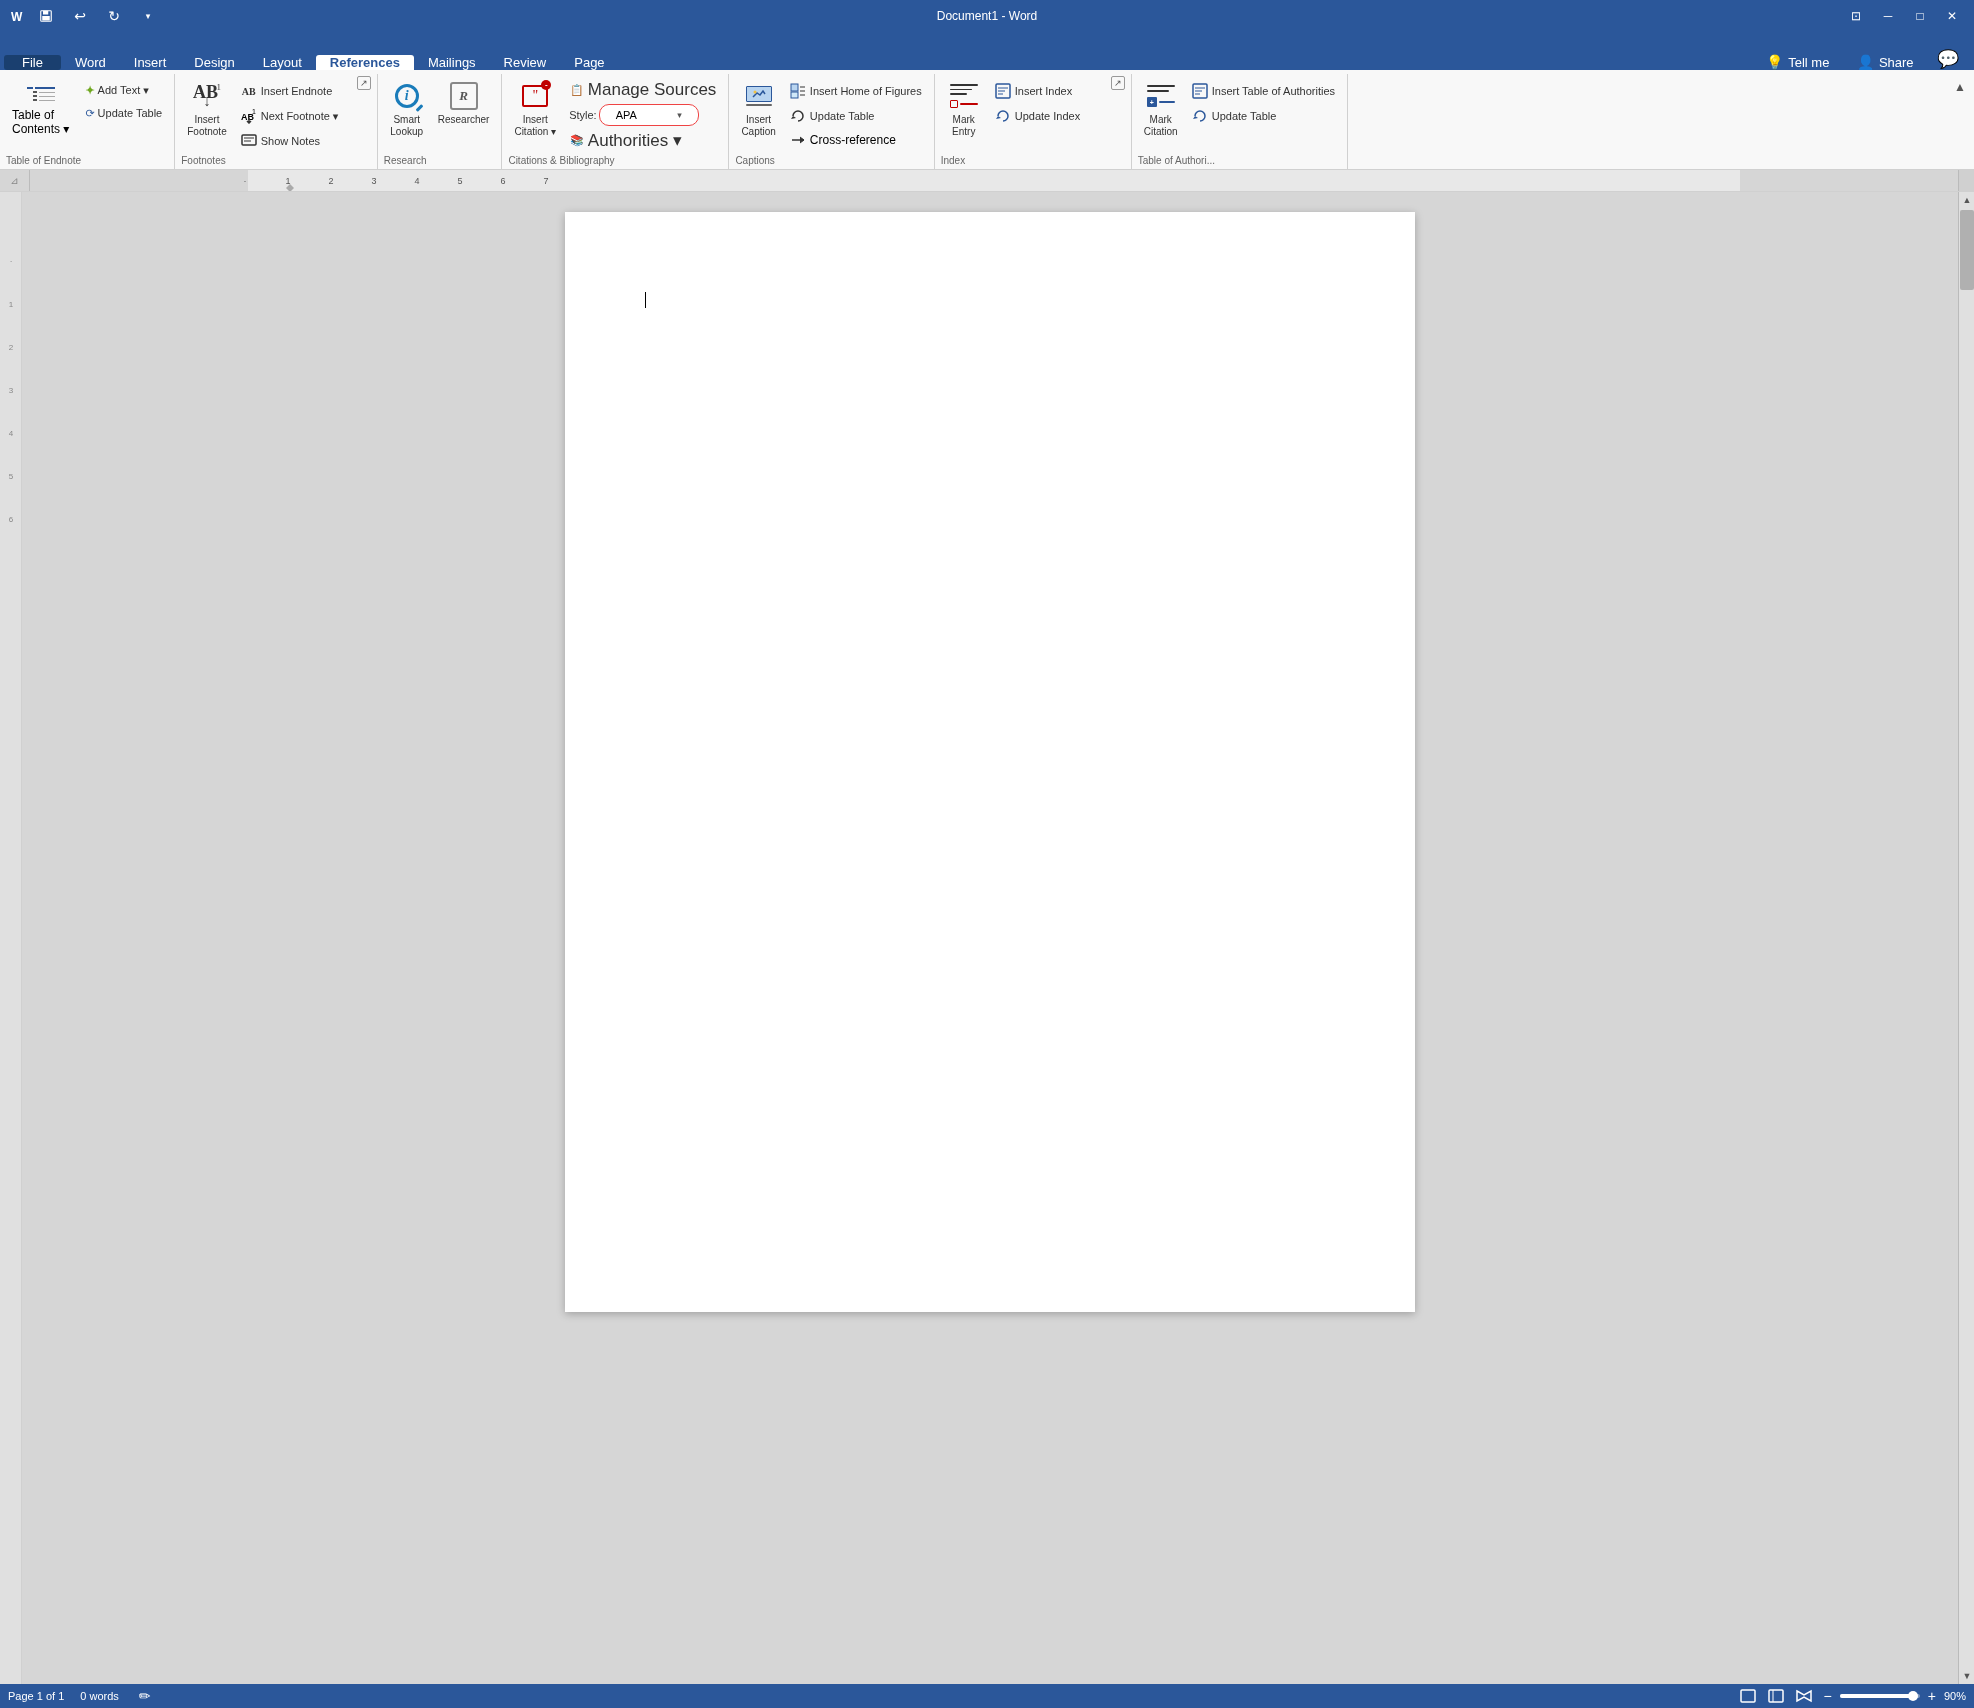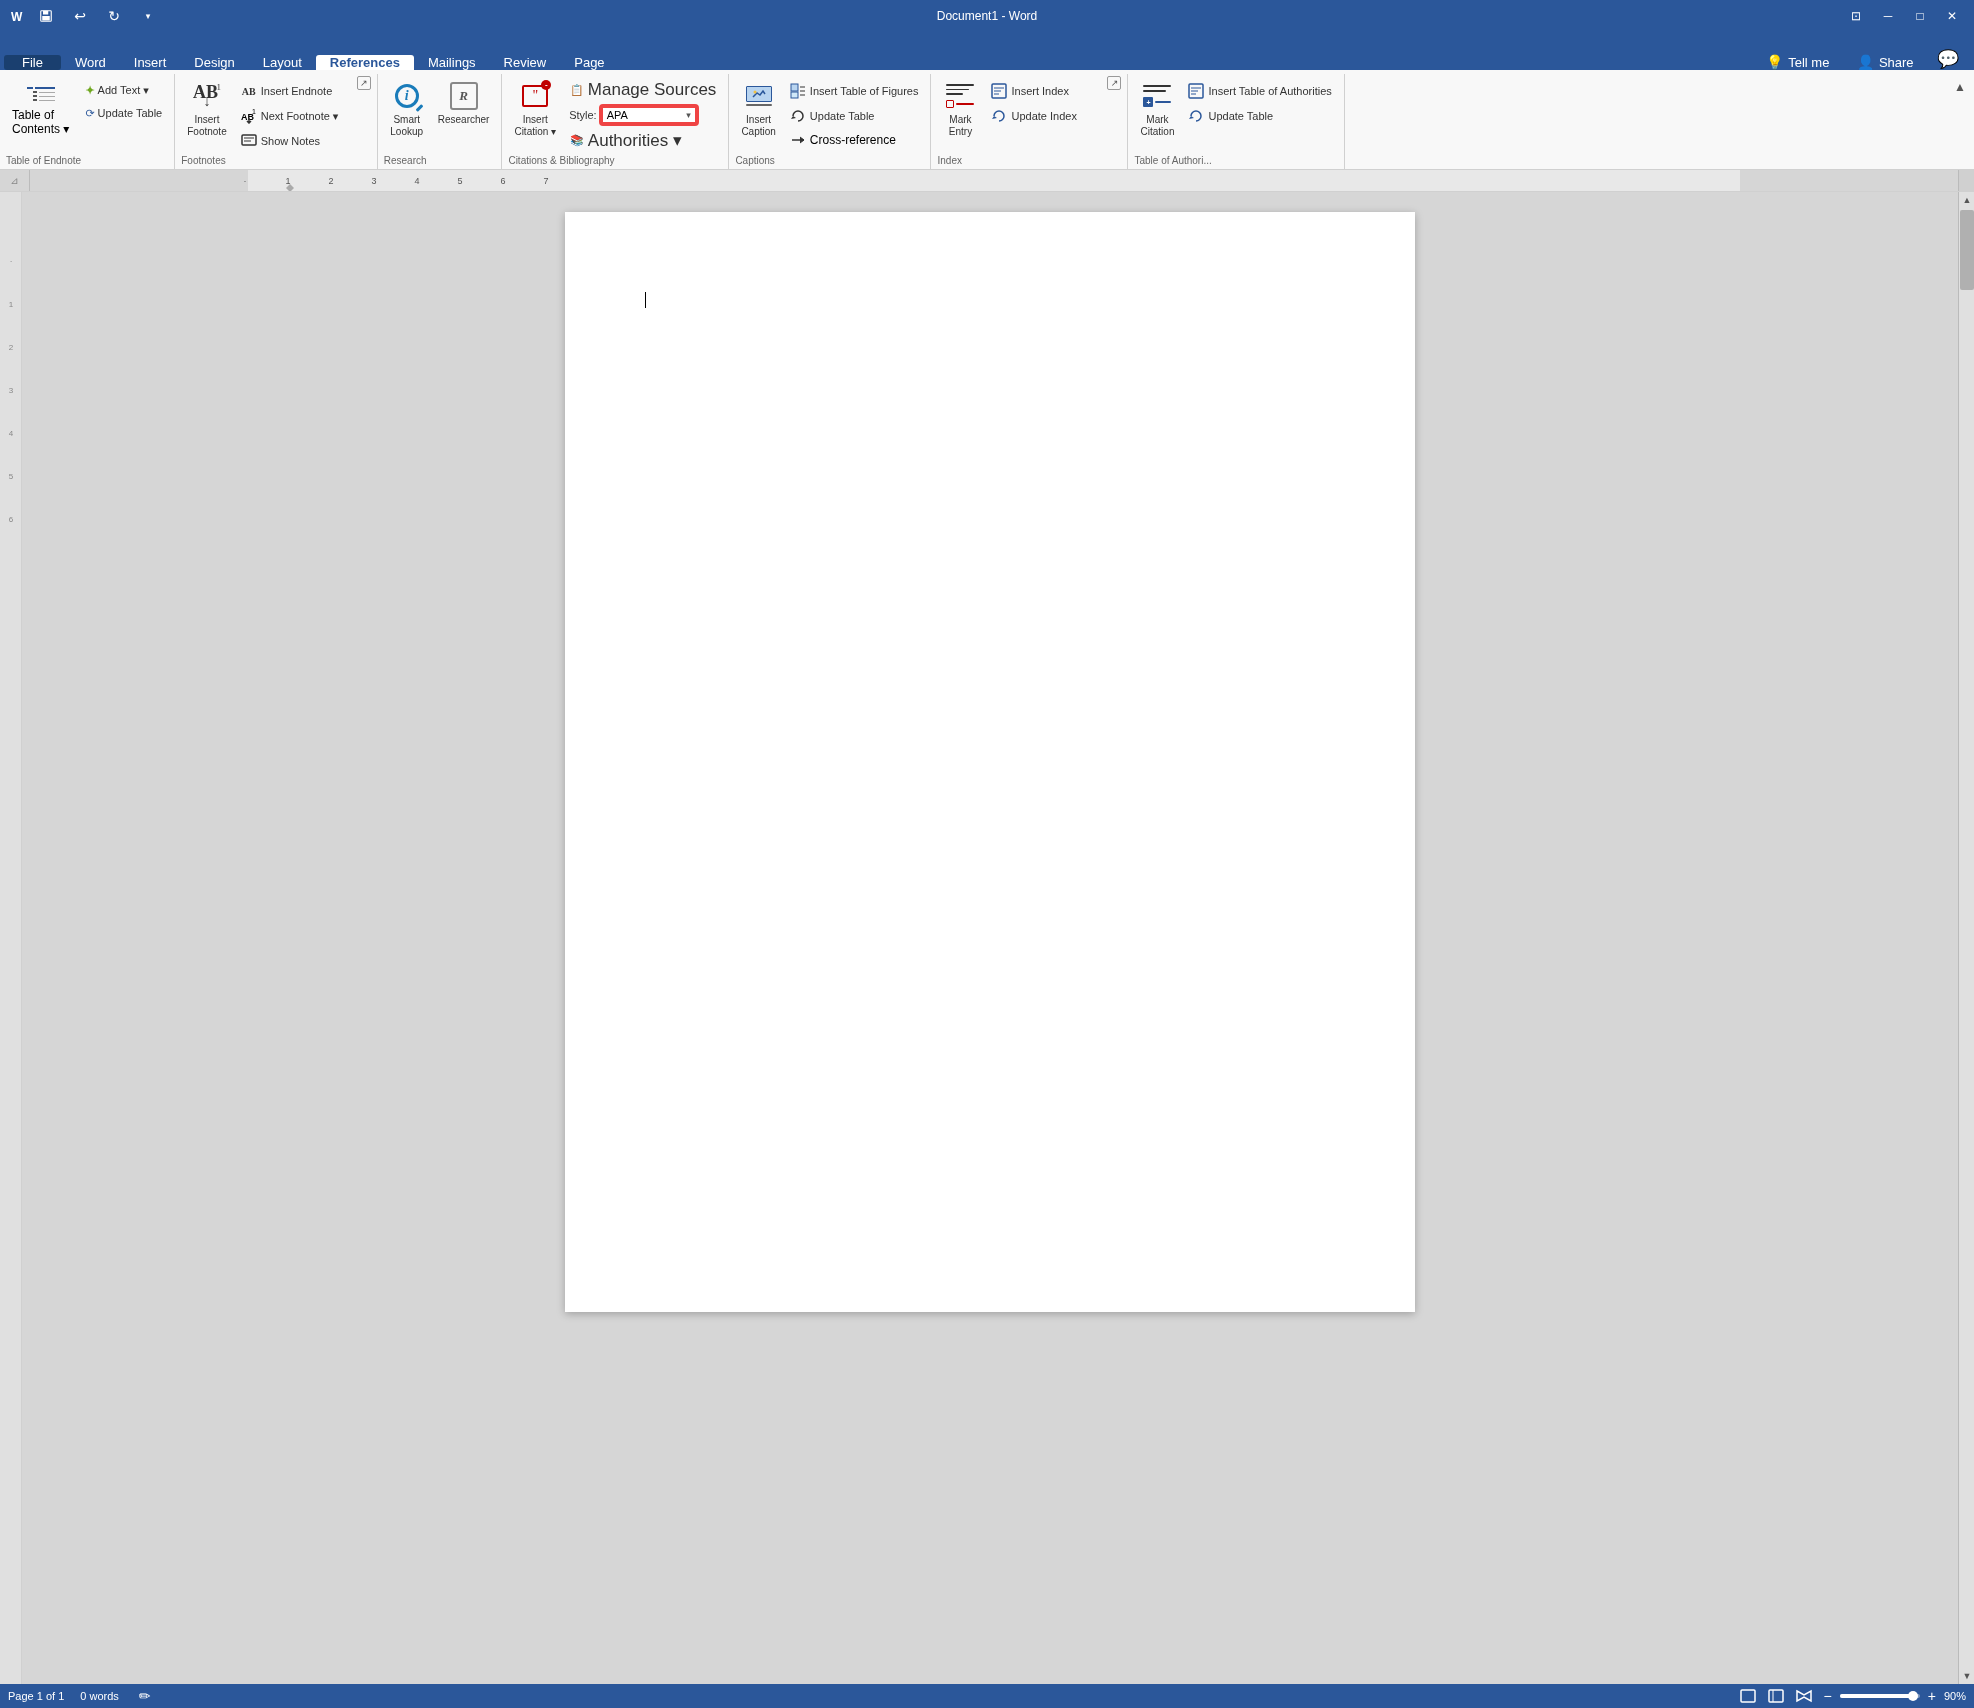--- a/index.html
+++ b/index.html
@@ -114,26 +114,26 @@
     }
     .ribbon-btn-small .btn-icon-sm { font-size: 14px; width: 16px; height: 16px; display: flex; align-items: center; justify-content: center; }
     .ribbon-btn-small .btn-label-sm { font-size: 11px; color: #333; }
     .ribbon-col { display: flex; flex-direction: column; gap: 1px; }
 
     
     .style-select {
       display: flex;
       flex-direction: row;
       align-items: center;
-      border: 4px solid #ef4444;
-      border-radius: 4px;
+      border: 1px solid #ef4444;
+      border-radius: 10px;
       background: white;
       height: 22px;
       min-width: 100px;
-      padding: 0 4px;
+      padding: 0 16px;
       font-size: 11px;
       gap: 4px;
       cursor: pointer;
     }
     .style-select .style-text { flex: 1; }
     .style-select .dropdown-arrow { font-size: 9px; color: #555; }
 
     
     .dialog-launcher {
       width: 14px;
@@ -503,21 +503,21 @@
         <div class="ribbon-btn-small">
           <div class="btn-icon-sm">
             <svg width="16" height="16" viewBox="0 0 16 16">
                 <rect x="1" y="1" width="7" height="7" fill="#b8d4f0" stroke="#2b579a" stroke-width="1"></rect>
                 <rect x="1" y="9" width="7" height="6" fill="#d0e8f8" stroke="#2b579a" stroke-width="1"></rect>
                 <line x1="10" y1="4" x2="15" y2="4" stroke="#333" stroke-width="1"></line>
                 <line x1="10" y1="8" x2="15" y2="8" stroke="#333" stroke-width="1"></line>
                 <line x1="10" y1="12" x2="15" y2="12" stroke="#333" stroke-width="1"></line>
               </svg>
           </div>
-          <span class="btn-label-sm">Insert Table of Figures</span>
+          <span class="btn-label-sm">Insert Home of Figures</span>
         </div>
         <div class="ribbon-btn-small">
           <div class="btn-icon-sm">
             <svg width="16" height="16" viewBox="0 0 16 16">
                 <path d="M3 8 A5 5 0 1 1 8 13" stroke="#333" stroke-width="1.5" fill="none"></path>
                 <polyline points="1,11 3,8 6,10" fill="#333"></polyline>
               </svg>
           </div>
           <span class="btn-label-sm">Update Table</span>
         </div>

